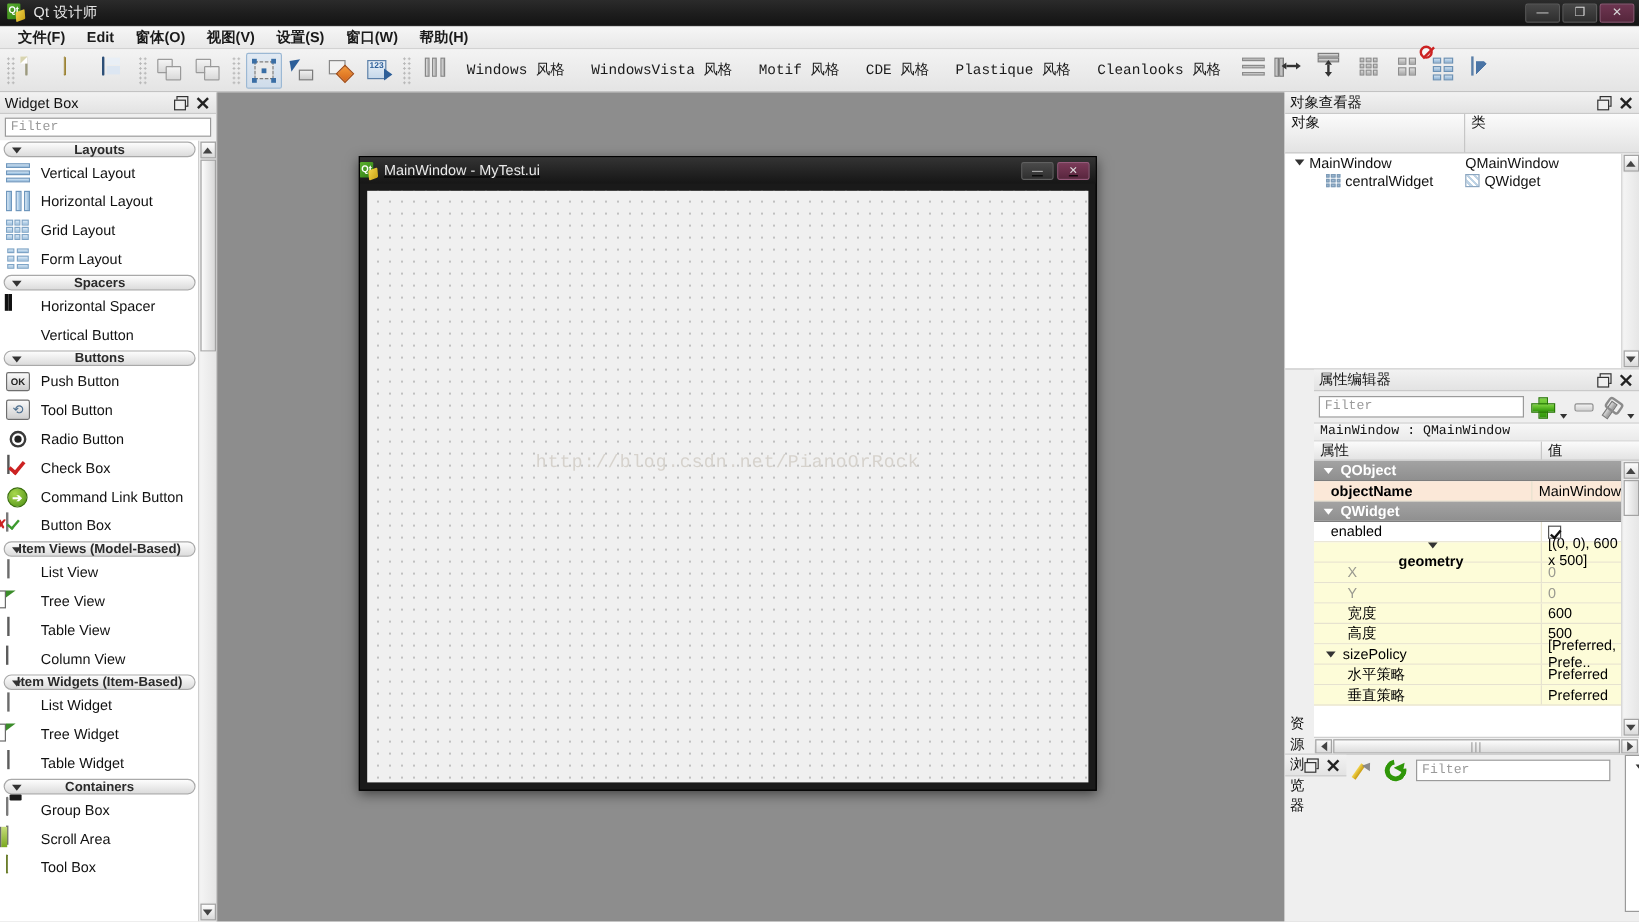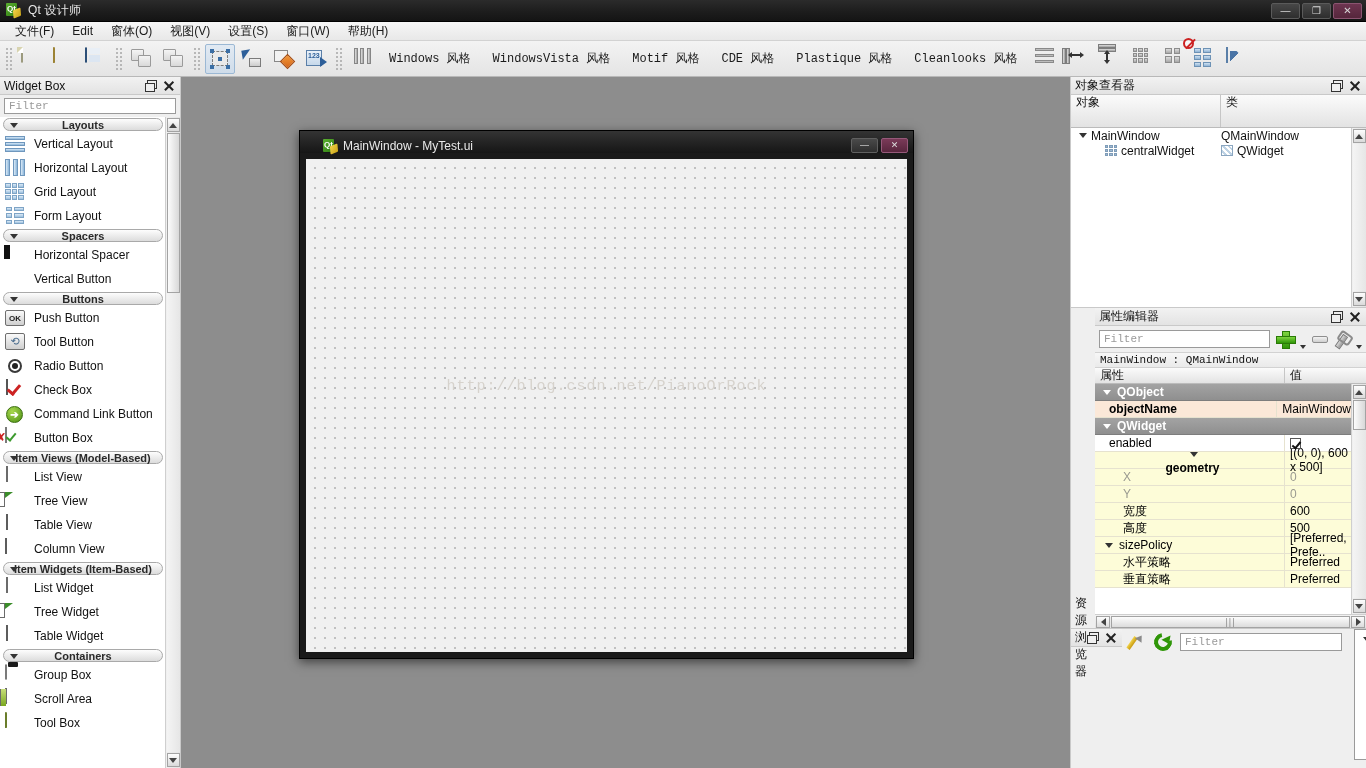--- a/index.html
+++ b/index.html
@@ -40,20 +40,21 @@
   }
   .tb-btn.close { background: linear-gradient(180deg,#6d3550,#56263c); border-color:#8a5470; }
 
   
   .menubar {
     height: 19px;
     background: linear-gradient(180deg,#f6f6f6,#e8e8e8);
     border-bottom: 1px solid #d2d2d2;
     display: flex; align-items: center;
     padding-left: 6px;
+    font-weight: bold;
   }
   .menu-item { padding: 2px 9px; font-size: 12px; color: #1a1a1a; white-space: nowrap; }
 
   
   .toolbar {
     height: 36px;
     background: linear-gradient(180deg,#f3f3f3,#e4e4e4);
     border-bottom: 1px solid #b8b8b8;
     display: flex; align-items: center; padding: 0 2px;
   }
@@ -246,22 +247,22 @@
   .sb-track{flex:1;width:13px;background:linear-gradient(90deg,#f4f4f4,#e6e6e6);}
 
   
   .canvas { flex:1; background:#8d8d8d; position:relative; overflow:hidden; }
   .mdi-window {
     position:absolute; left:118px; top:53px; width:615px; height:529px;
     background:#1a1a1a; border:1px solid #000;
     box-shadow:0 3px 10px rgba(0,0,0,.55);
     display:flex; flex-direction:column;
   }
-  .mdi-title { height:22px; display:flex; align-items:flex-end; padding-left:23px;
-    background:linear-gradient(180deg,#343434 0%,#232323 55%,#161616 100%); }
+  .mdi-title { height:22px; display:flex; align-items:center; padding-left:0;
+    background:linear-gradient(180deg,#343434 0%,#232323 55%,#161616 100%);text-decoration:underline; }
   .mdi-title .t { color:#e9e9e9; font-size:12px; margin-left:6px; }
   .mdi-btns { margin-left:auto; display:flex; gap:3px; padding-right:5px; }
   .mdi-btn { width:27px;height:15px;border:1px solid #606060;border-radius:2px;
     background:linear-gradient(180deg,#4a4a4a,#2f2f2f);color:#ddd;font-size:9px;
     text-align:center;line-height:13px;}
   .mdi-btn.close{background:linear-gradient(180deg,#7a3a58,#59263e);border-color:#96597a;}
   .mdi-body { flex:1; margin:6px; background:#f0f0f0; position:relative;
      background-image: radial-gradient(circle, #c0c0c0 0.8px, transparent 0.9px);
      background-size: 10px 10px; background-position: 4px 4px; overflow:hidden;}
   .watermark { position:absolute; left:50%; top:46%; transform:translate(-50%,-50%);

